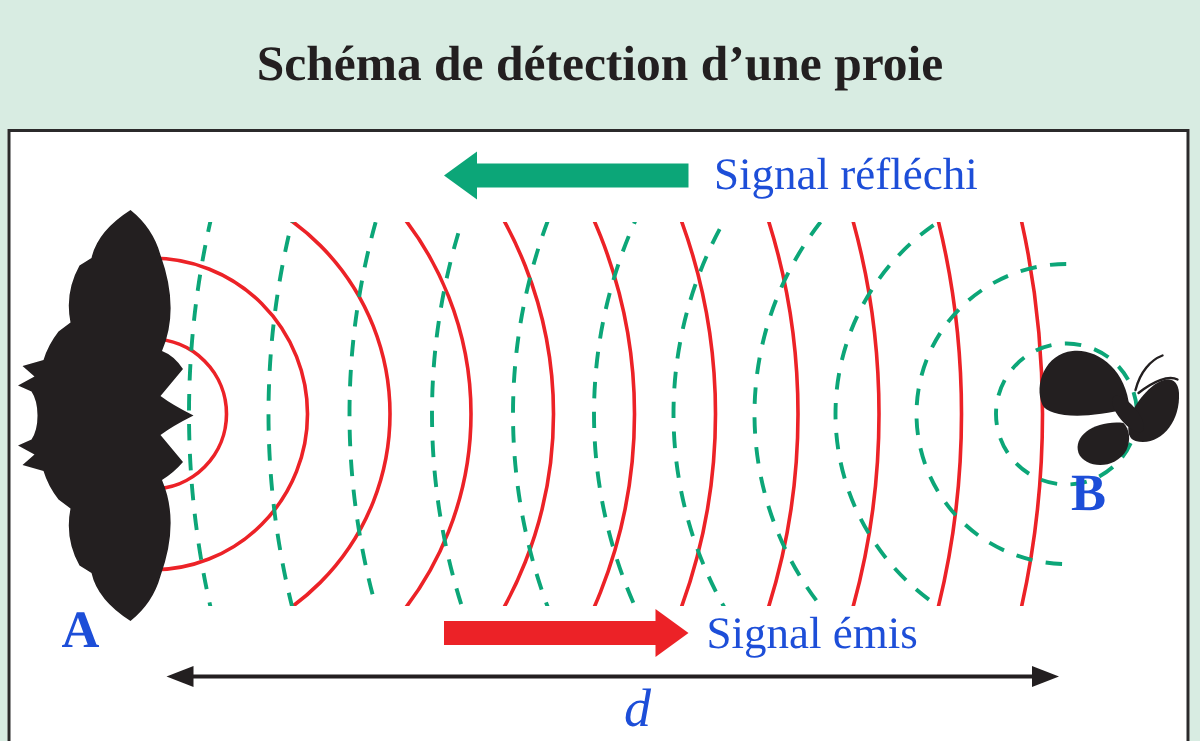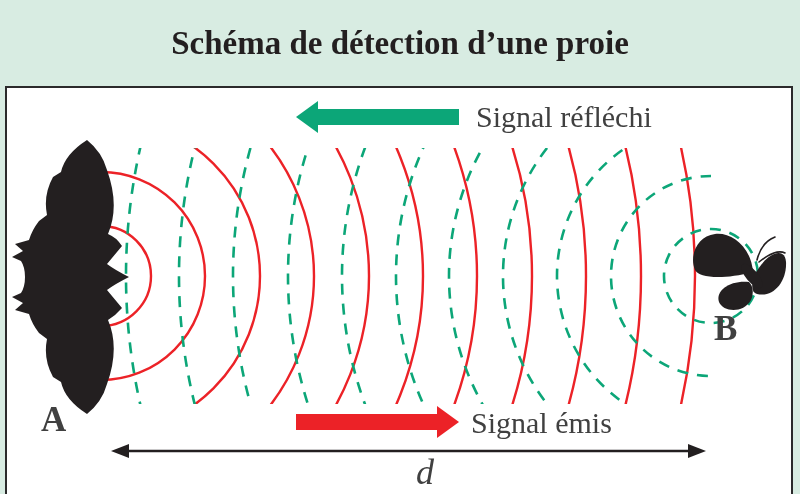--- a/index.html
+++ b/index.html
@@ -16,21 +16,21 @@
     font-size:33px;font-weight:700;color:#231f20;
     letter-spacing:0px;
   }
   .panel{
     position:absolute;left:5px;top:66px;
     width:784px;height:417px;
     background:#ffffff;
     border:2px solid #2b2a2b;
   }
   .panel svg{position:absolute;left:0;top:0;width:784px;height:417px;display:block;}
-  .lbl{position:absolute;color:#404040;white-space:nowrap;}
+  .lbl{position:absolute;color:#1d4ed8;white-space:nowrap;}
   .sig{font-size:30px;line-height:1.1;}
   .sig-top{left:476px;top:80px;}
   .sig-bottom{left:471px;top:386px;}
   .pt{font-weight:700;font-size:35px;line-height:1;}
   .pt-a{left:41px;top:382px;}
   .pt-b{left:714px;top:291px;}
   .dist{left:385px;top:434px;width:80px;text-align:center;
         font-style:italic;font-size:36px;line-height:1;}
 </style>
 </head>

